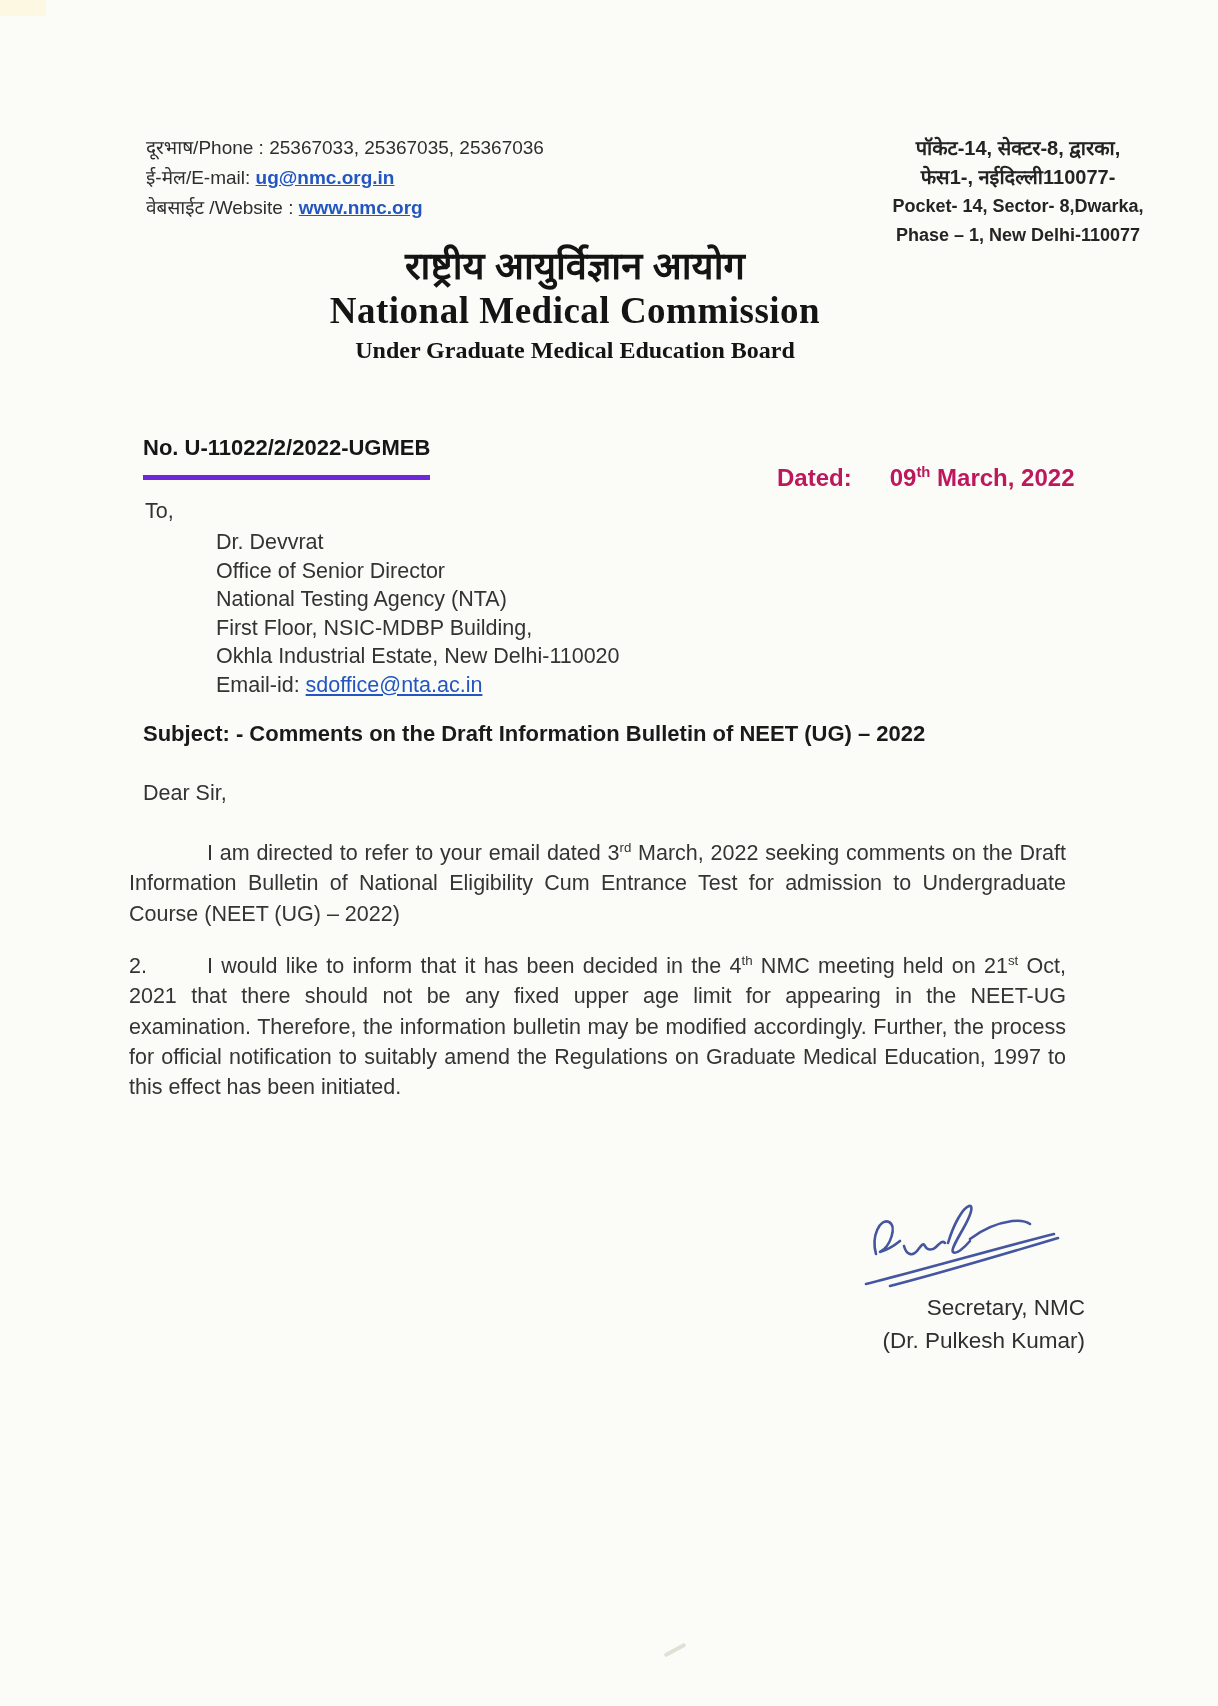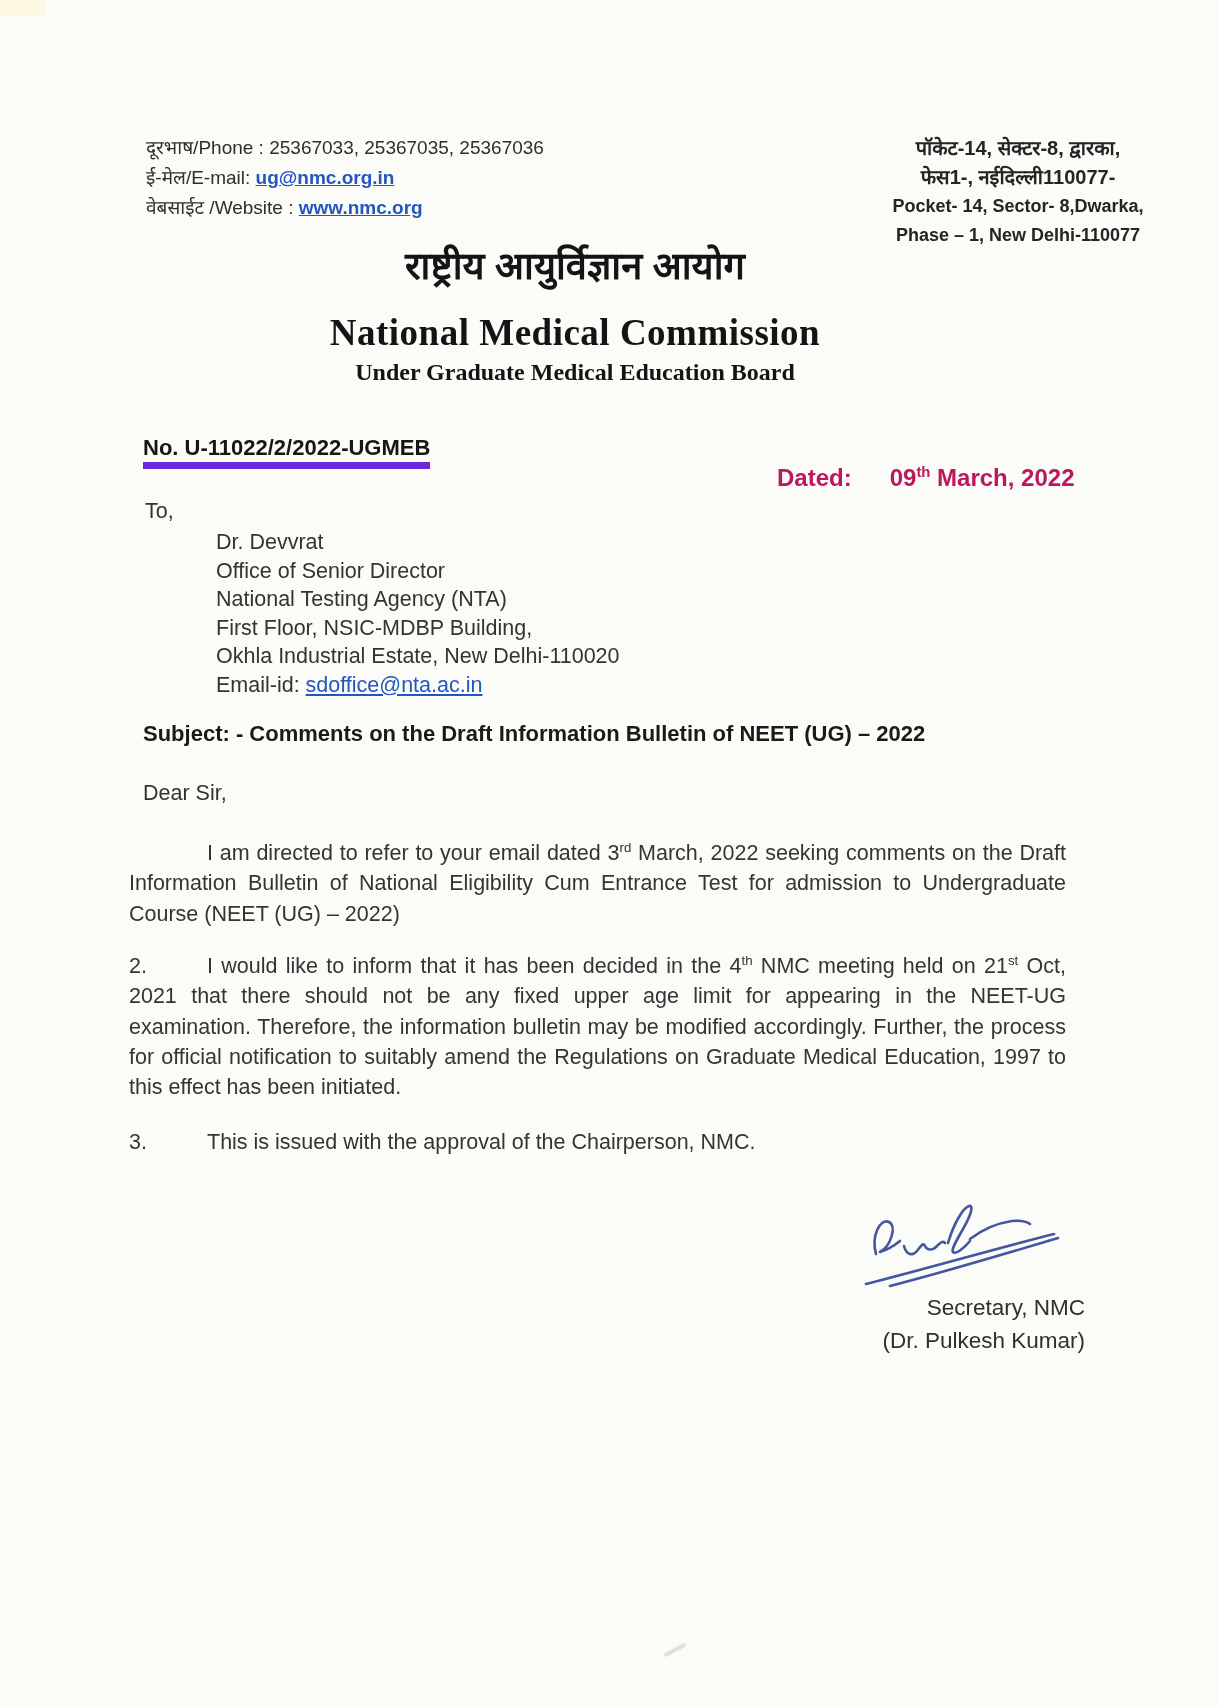--- a/index.html
+++ b/index.html
@@ -23,25 +23,25 @@
   }
   
   .hdr-left{position:absolute;left:146px;top:133px;font-size:19px;line-height:30px;color:#2e2e2e;}
   .hdr-left .lnk{color:#2356c0;text-decoration:underline;font-weight:600;}
   .hdr-right{position:absolute;left:878px;top:134px;width:280px;text-align:center;
     font-size:18px;line-height:29px;font-weight:600;color:#242424;}
   .hdr-right .hi{font-size:20px;}
   
   .masthead{position:absolute;left:75px;top:243px;width:1000px;text-align:center;color:#141414;}
   .mast-hi{font-size:38px;font-weight:700;line-height:46px;}
-  .mast-en{font-family:"Liberation Serif", serif;font-size:37px;font-weight:700;line-height:44px;margin-top:22px;letter-spacing:.5px;}
+  .mast-en{font-family:"Liberation Serif", serif;font-size:37px;font-weight:700;line-height:44px;margin-top:0;letter-spacing:.5px;}
   .mast-sub{font-family:"Liberation Serif", serif;font-size:24px;font-weight:700;line-height:30px;margin-top:2px;}
   
   .refno{position:absolute;left:143px;top:435px;font-size:22px;font-weight:700;color:#161616;
-    border-bottom:7px solid #6d28d9;padding-bottom:1px;}
+    border-bottom:5px solid #6d28d9;padding-bottom:14px;}
   .dateline{position:absolute;left:777px;top:464px;font-size:24px;font-weight:700;color:#be185d;}
   .dateline .dval{margin-left:38px;}
   sup{font-size:.62em;vertical-align:super;line-height:0;}
   
   .to{position:absolute;left:145px;top:499px;font-size:21.5px;color:#333;}
   .addr{position:absolute;left:216px;top:528px;font-size:21.5px;line-height:28.5px;color:#333;}
   .addr .lnk{color:#2356c0;text-decoration:underline;}
   
   .subject{position:absolute;left:143px;top:721px;width:950px;font-size:22px;font-weight:700;color:#1a1a1a;}
   .greeting{position:absolute;left:143px;top:781px;font-size:21.5px;color:#333;}
@@ -99,21 +99,20 @@
   </div>
 
   <div class="subject">Subject: - Comments on the Draft Information Bulletin of NEET (UG) – 2022</div>
 
   <div class="greeting">Dear Sir,</div>
 
   <div class="para p1"><span>I am directed to refer to your email dated 3</span><sup>rd</sup><span> March, 2022 seeking comments on the Draft Information Bulletin of National Eligibility Cum Entrance Test for admission to Undergraduate Course (NEET (UG) – 2022)</span></div>
 
   <div class="para p2"><span class="para-num">2.</span><span>I would like to inform that it has been decided in the 4</span><sup>th</sup><span> NMC meeting held on 21</span><sup>st</sup><span> Oct, 2021 that there should not be any fixed upper age limit for appearing in the NEET-UG examination. Therefore, the information bulletin may be modified accordingly. Further, the process for official notification to suitably amend the Regulations on Graduate Medical Education, 1997 to this effect has been initiated.</span></div>
 
-  <div class="para p3"><span class="para-num">3.</span><span>This is issued with the approval of the Chairperson, NMC.</span></div>
 
   <svg class="sig" viewBox="0 0 215 100">
     <g fill="none" stroke="#44569f" stroke-width="2.6" stroke-linecap="round" stroke-linejoin="round">
       <path d="M20,58 C15,40 24,22 33,26 C41,30 35,50 24,56 C31,54 39,49 44,45"></path>
       <path d="M48,50 c2,8 8,11 13,5 c4,-5 6,-9 8,-5 c2,4 7,5 11,1 c4,-4 7,-7 9,-4"></path>
       <path d="M92,47 c6,-20 15,-35 21,-37 c5,-1 2,9 -6,23 c-8,14 -12,21 -10,23 c3,3 11,-4 17,-11"></path>
       <path d="M114,43 c13,-10 28,-16 42,-18 c9,-1 14,0 18,3"></path>
       <path d="M10,88 C62,75 150,50 198,38"></path>
       <path d="M34,90 C92,75 162,54 202,42"></path>
     </g>

